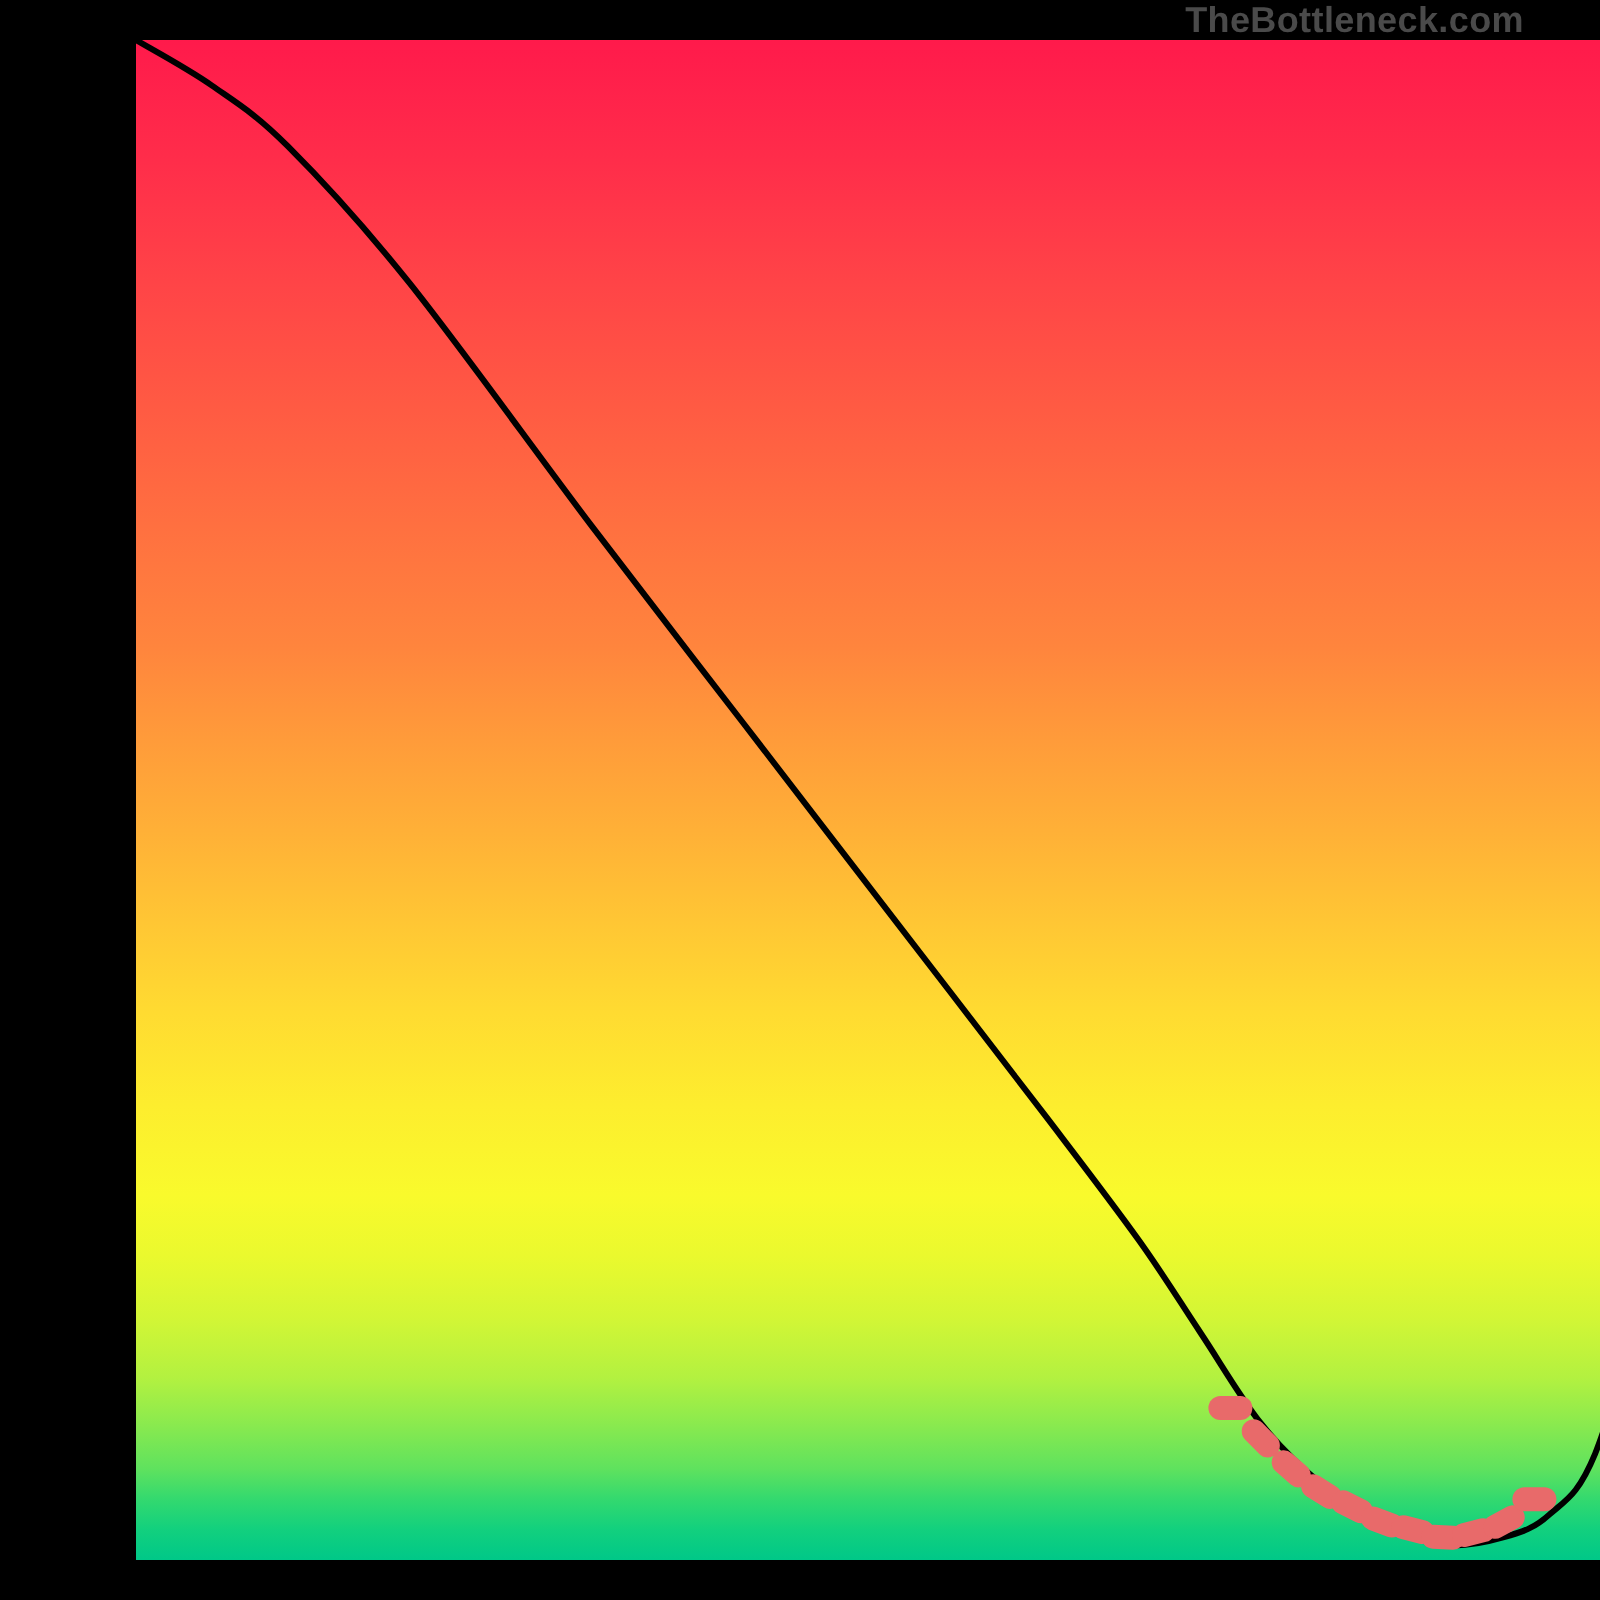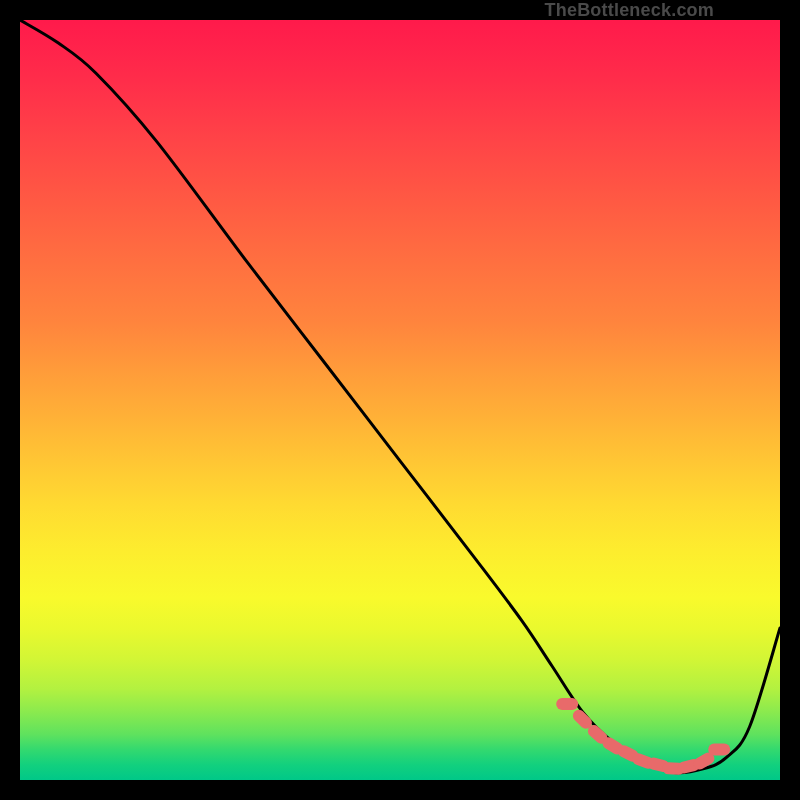--- a/index.html
+++ b/index.html
@@ -8,20 +8,21 @@
     width: 800px;
     height: 800px;
     background: #000;
     overflow: hidden;
   }
   .container {
     position: relative;
     width: 736px;
     height: 800px;
     background: #000;
+    margin-left: 48px;
   }
   .plot-area {
     position: absolute;
     left: 20px;
     top: 20px;
     width: 760px;
     height: 760px;
     background: linear-gradient(to bottom,
       #ff1a4b 0%,
       #ff2d4a 8%,

